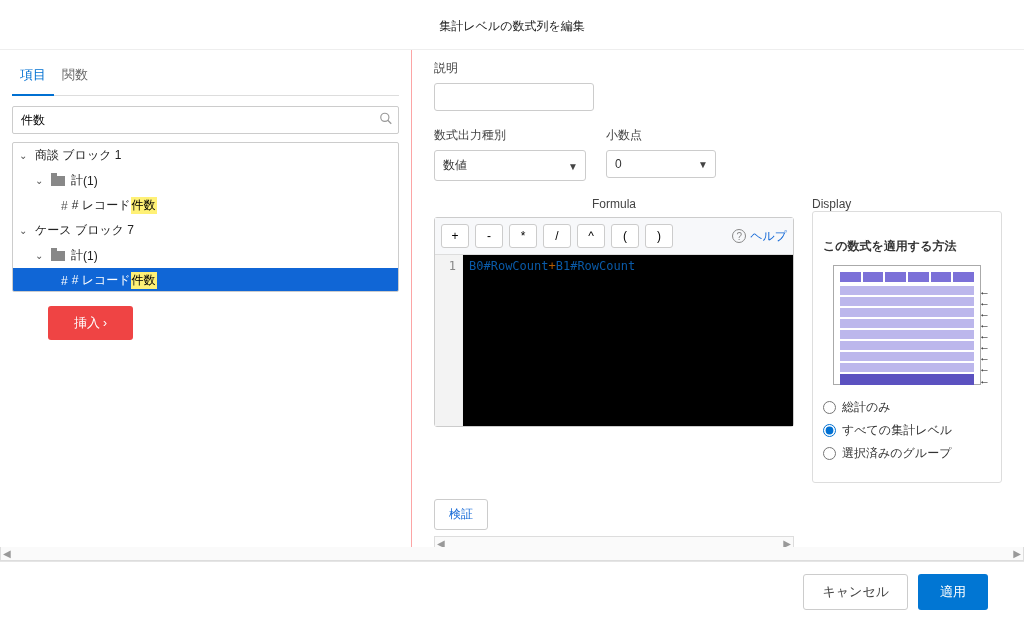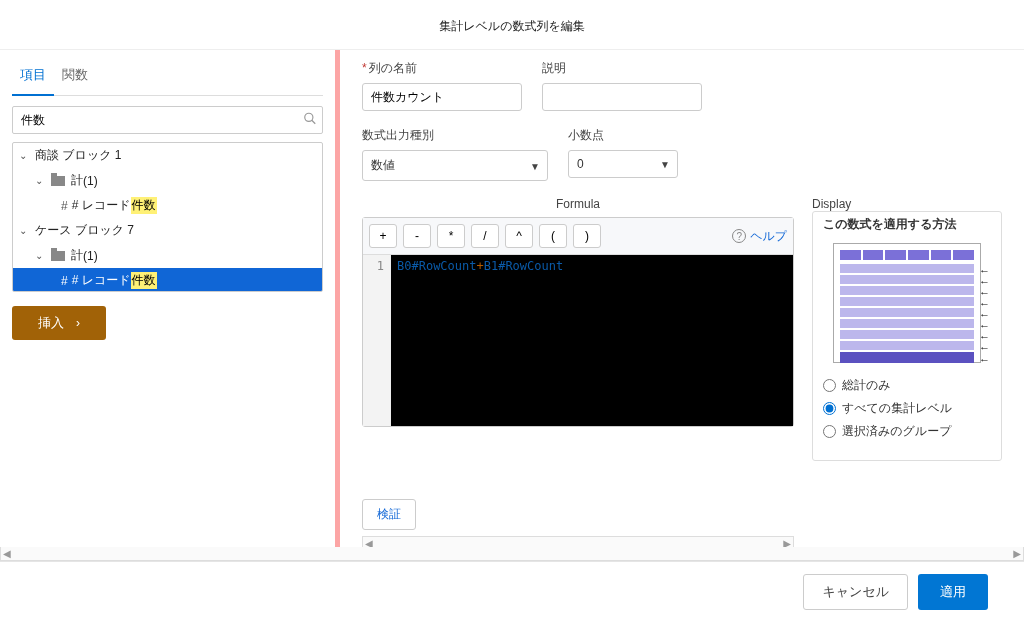--- a/index.html
+++ b/index.html
@@ -5,21 +5,21 @@
   * { box-sizing: border-box; margin: 0; padding: 0; }
   body { font-family: "Hiragino Sans", "Meiryo", Arial, sans-serif; font-size: 12px; color: #333; background: #fff; width: 1024px; height: 622px; overflow: hidden; }
 
   .dialog { width: 1024px; height: 622px; display: flex; flex-direction: column; }
 
   .header { text-align: center; padding: 18px 0 14px 0; font-size: 12px; color: #222; }
 
   .body { flex: 1; display: flex; border-top: 1px solid #eee; overflow: hidden; }
 
   
-  .left { width: 340px; border-right: 5px solid #fca5a5; padding: 0 12px 12px 12px; display: flex; flex-direction: column; }
+  .left { width: 412px; border-right: 1px solid #fca5a5; padding: 0 12px 12px 12px; display: flex; flex-direction: column; }
   .tabs { display: flex; border-bottom: 1px solid #ddd; margin: 6px 0 10px 0; }
   .tab { padding: 10px 8px; font-size: 13px; color: #666; cursor: pointer; }
   .tab.active { color: #0070d2; border-bottom: 2px solid #0070d2; margin-bottom: -1px; }
 
   .search-wrap { position: relative; margin-bottom: 8px; }
   .search-input { width: 100%; padding: 6px 26px 6px 8px; border: 1px solid #ccc; border-radius: 2px; font-size: 12px; }
   .search-icon { position: absolute; right: 6px; top: 50%; transform: translateY(-50%); color: #999; }
 
   .tree { border: 1px solid #ccc; border-radius: 2px; height: 150px; overflow: auto; position: relative; }
   .tree-row { display: flex; align-items: center; padding: 4px 6px; font-size: 12px; color: #222; cursor: default; }
@@ -27,21 +27,21 @@
   .tree-row .folder { width:14px; height:10px; background:#888; margin-right:6px; position:relative; }
   .tree-row .folder::before { content:""; position:absolute; top:-3px; left:0; width:6px; height:3px; background:#888; }
   .tree-row .hash { margin-right:4px; color:#555; }
   .indent-1 { padding-left: 22px; }
   .indent-2 { padding-left: 48px; }
   .tree-row.selected { background:#1066d6; color:#fff; }
   .tree-row.selected .hash, .tree-row.selected .exp { color:#fff; }
   .hl { background:#fff176; color:#000; padding:0 1px; }
   .tree-row.selected .hl { color:#000; background:#fff176; }
 
-  .insert-btn { margin-top:14px; align-self:flex-start; background:#a16207; color:#fff; border:none; padding:8px 26px; font-size:13px; border-radius:3px; cursor:pointer; display:flex; align-items:center; gap:12px; }
+  .insert-btn { margin-top:14px; align-self:flex-start; background:#ef4444; color:#fff; border:none; padding:8px 26px; font-size:13px; border-radius:3px; cursor:pointer; display:flex; align-items:center; gap:3px;margin-left:36px; }
   .insert-btn .chev { font-size:12px; }
 
   
   .right { flex:1; padding: 10px 22px 0 22px; display:flex; flex-direction:column; overflow:auto; }
   .form-row { display:flex; gap:20px; margin-bottom:16px; }
   .field { display:flex; flex-direction:column; }
   .lbl { font-size:12px; margin-bottom:6px; color:#444; }
   .lbl .req { color:#c23934; margin-right:2px; }
   .txt { border:1px solid #ccc; border-radius:3px; padding:6px 8px; font-size:12px; width:160px; background:#fff; }
   .sel-wrap { position:relative; }
@@ -57,21 +57,21 @@
   .opbtn { border:1px solid #ccc; background:#fff; width:28px; height:24px; border-radius:3px; font-size:12px; cursor:pointer; }
   .help-link { margin-left:auto; color:#1066d6; font-size:12px; display:flex; align-items:center; gap:4px; cursor:pointer; }
   .help-ico { width:14px; height:14px; border:1px solid #888; border-radius:50%; font-size:10px; display:flex; align-items:center; justify-content:center; color:#888; }
   .code-area { flex:1; display:flex; font-family: Consolas, monospace; font-size:12px; }
   .gutter { width:28px; background:#f3f3f3; border-right:1px solid #eee; text-align:right; padding:4px 6px; color:#888; }
   .code { padding:4px 6px; background:#000000; flex:1; }
   .code .id { color:#0a5aa8; }
   .code .op { color:#b35b00; }
 
   .display-col { width:190px; }
-  .display-box { border:1px solid #ddd; border-radius:3px; padding:4px 10px 14px 10px; }
+  .display-box { border:1px solid #ddd; border-radius:3px; padding:26px 10px 14px 10px; }
   .display-box-title { font-size:12px; font-weight:bold; margin-bottom:10px; color:#333; }
   .mini-chart { width:148px; height:120px; border:1px solid #aaa; margin:0 auto 14px auto; background:#fff; padding:6px; position:relative; }
   .mini-header { height:10px; display:flex; gap:2px; margin-bottom:4px; }
   .mini-header div { flex:1; background:#7b70d8; }
   .mini-row { height:9px; background:#bcb7ec; margin-bottom:2px; position:relative; }
   .mini-row.total { background:#5b51c0; height:11px; }
   .mini-arrow { position:absolute; right:-16px; top:50%; transform:translateY(-50%); font-size:11px; color:#000; }
   .radios label { display:flex; align-items:center; gap:6px; font-size:12px; margin-bottom:6px; color:#333; cursor:pointer; }
   .radios input { accent-color:#0070d2; }
 
@@ -145,34 +145,30 @@
 
       <button class="insert-btn">
         <span>挿入</span>
         <span class="chev">›</span>
       </button>
     </div>
 
     <div class="right">
       <div class="form-row">
         <div class="field">
-          <span class="lbl"><span class="req">*</span><span>列の名前</span></span>
-          <input class="txt" value="件数カウント" style="">
-        </div>
-        <div class="field">
           <span class="lbl">説明</span>
           <input class="txt" value="" style="">
         </div>
       </div>
 
       <div class="form-row">
         <div class="field">
           <span class="lbl">数式出力種別</span>
           <div class="sel-wrap">
-            <div class="sel" style="width:186px">数値</div>
+            <div class="sel" style="width:152px">数値</div>
             <span class="sel-caret">▼</span>
           </div>
         </div>
         <div class="field">
           <span class="lbl">小数点</span>
           <div class="sel-wrap">
             <div class="sel" style="width:110px">0</div>
             <span class="sel-caret">▼</span>
           </div>
         </div>

